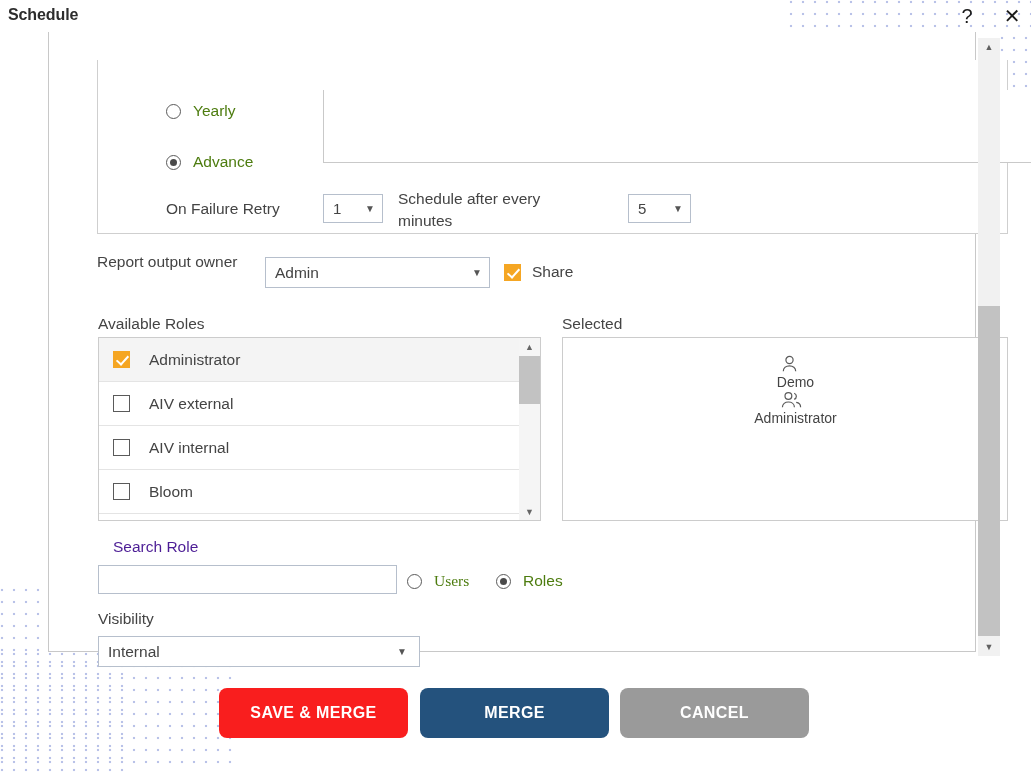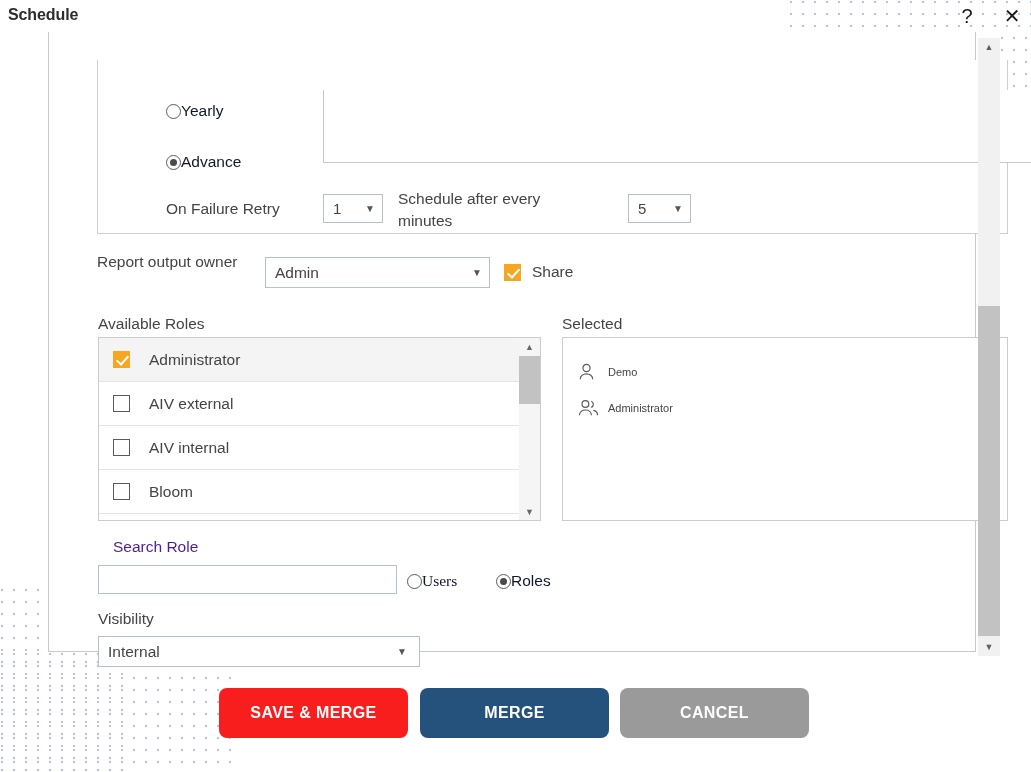--- a/index.html
+++ b/index.html
@@ -125,22 +125,23 @@
   }
   .radio.checked::after {
     content: "";
     position: absolute;
     left: 3px; top: 3px;
     width: 7px; height: 7px;
     border-radius: 50%;
     background: #4a4a4a;
   }
   .radio-label {
+    margin-left: 12px;
     font-size: 15.5px;
-    color: #0f172a;
+    color: #4d7c0f;
   }
 
   #radio-yearly  { left: 68px; top: 42px; }
   #radio-advance { left: 68px; top: 93px; }
 
   
   #schedule-textarea {
     position: absolute;
     left: 225px; top: 30px;
     width: 715px; height: 73px;
@@ -311,23 +312,24 @@
     width: 446px; height: 184px;
     border: 1px solid #cccccc;
     background: #fff;
     box-sizing: border-box;
     padding: 16px 0 0 15px;
   }
   .selected-item {
     display: flex;
     align-items: center;
     height: 36px;
-    font-size: 11px;
-    color: #444;
-    cursor: pointer;
+    font-size: 14px;
+    color: #444;
+    cursor: pointer;
+    flex-direction: column;
   }
   .selected-item .sel-ico {
     width: 24px; height: 20px;
     display: flex; align-items: center; justify-content: flex-start;
     flex: none;
     color: #5a5a5a;
   }
   .selected-item .sel-name { margin-left: 6px; }
 
   

